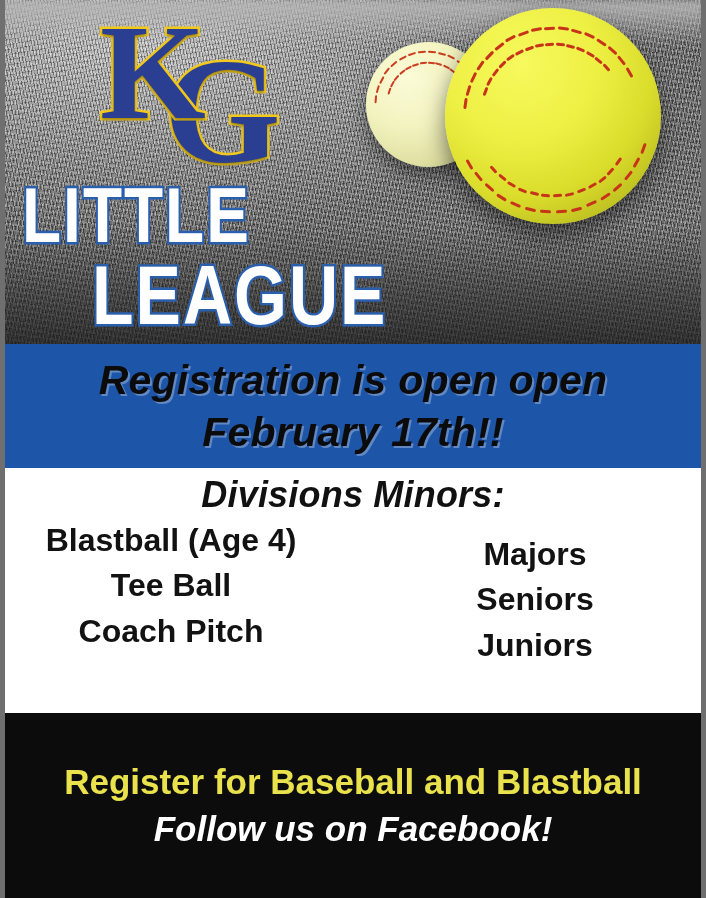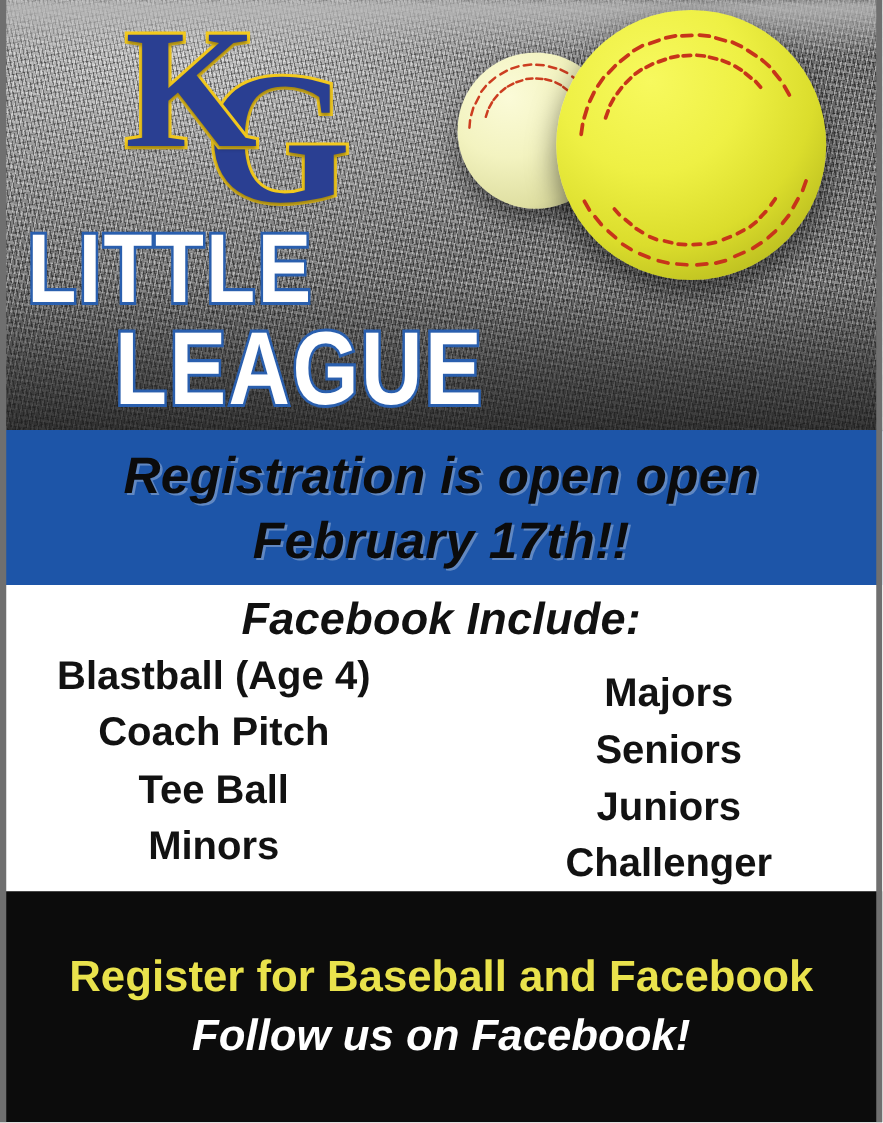--- a/index.html
+++ b/index.html
@@ -327,37 +327,35 @@
     <div class="word word-little">LITTLE</div>
     <div class="word word-league">LEAGUE</div>
   </div>
 
   <div class="band-blue">
     <div class="line">Registration is open open</div>
     <div class="line">February 17th!!</div>
   </div>
 
   <div class="band-white">
-    <div class="divisions-heading">Facebook Include:</div>
+    <div class="divisions-heading">Divisions Minors:</div>
     <div class="divisions-cols">
       <div class="divisions-col col-left">
         <div class="division-item">Blastball (Age 4)</div>
+        <div class="division-item">Tee Ball</div>
         <div class="division-item">Coach Pitch</div>
-        <div class="division-item">Tee Ball</div>
-        <div class="division-item">Minors</div>
       </div>
       <div class="divisions-col col-right">
         <div class="division-item">Majors</div>
         <div class="division-item">Seniors</div>
         <div class="division-item">Juniors</div>
-        <div class="division-item">Challenger</div>
       </div>
     </div>
   </div>
 
   <div class="band-black">
-    <div class="footer-yellow">Register for Baseball and Facebook</div>
+    <div class="footer-yellow">Register for Baseball and Blastball</div>
     <div class="footer-white">Follow us on Facebook!</div>
   </div>
 
   <div class="edge-l"></div>
   <div class="edge-r"></div>
 </div>
 
 </body></html>

